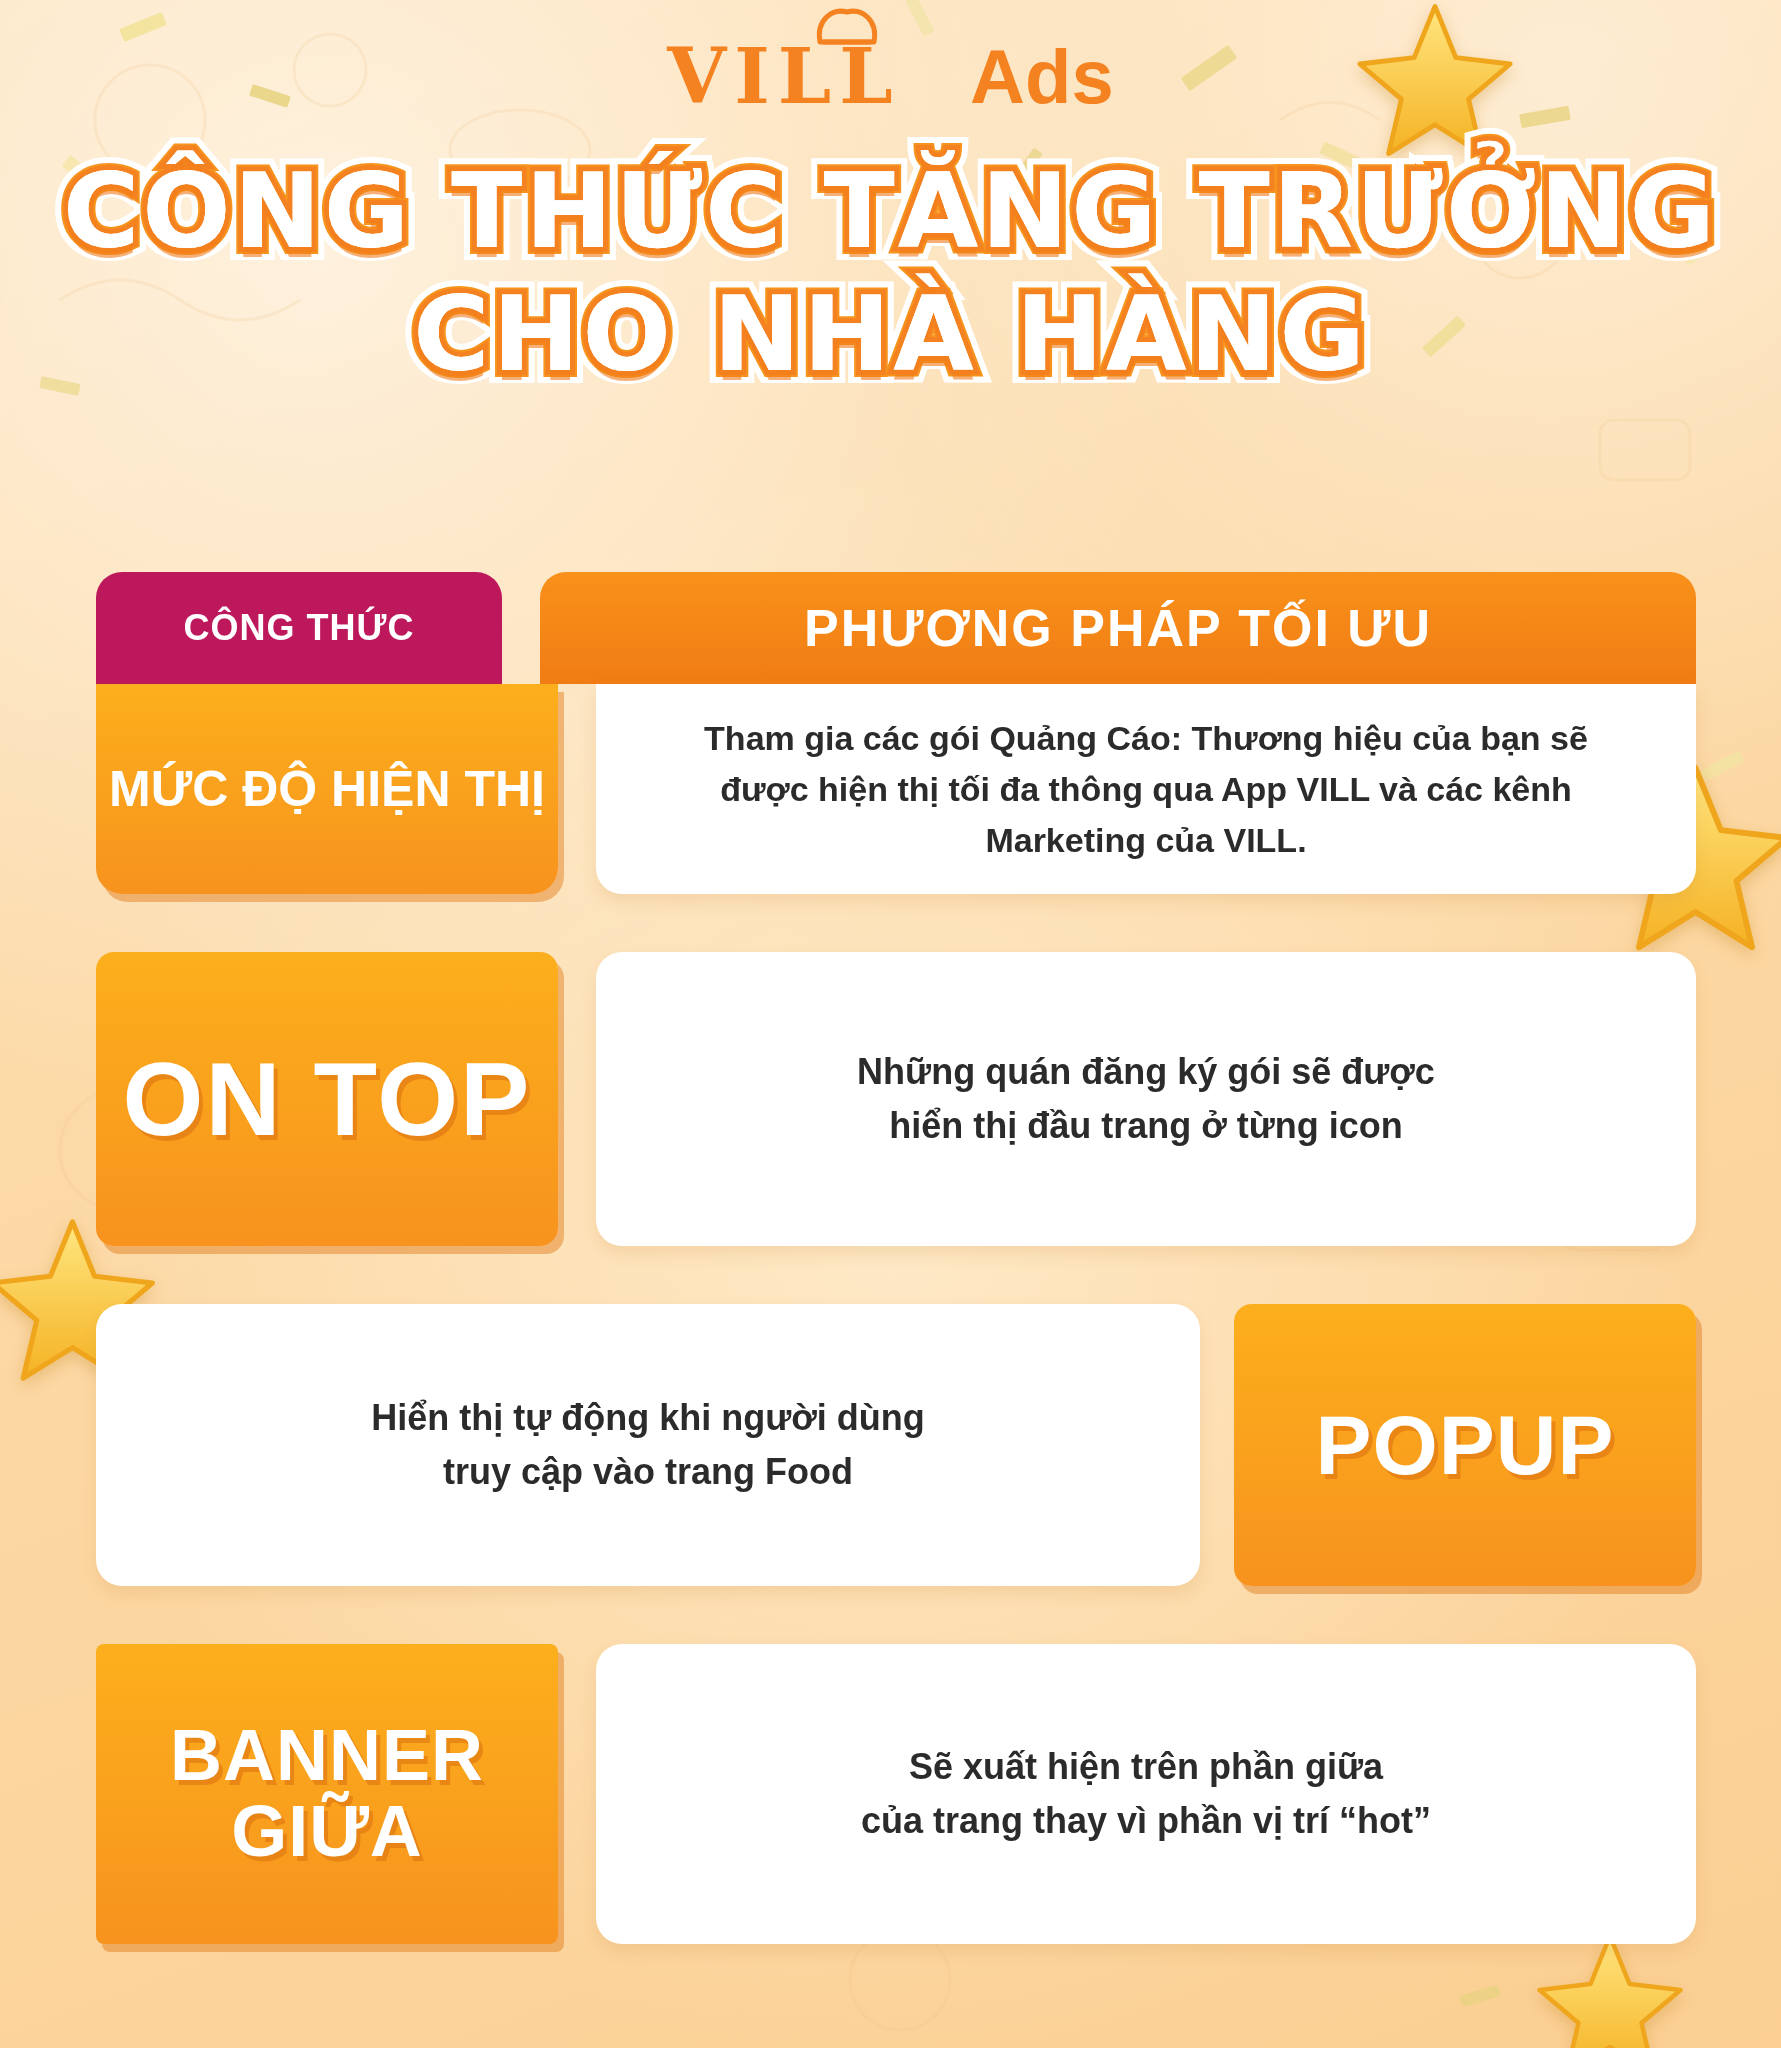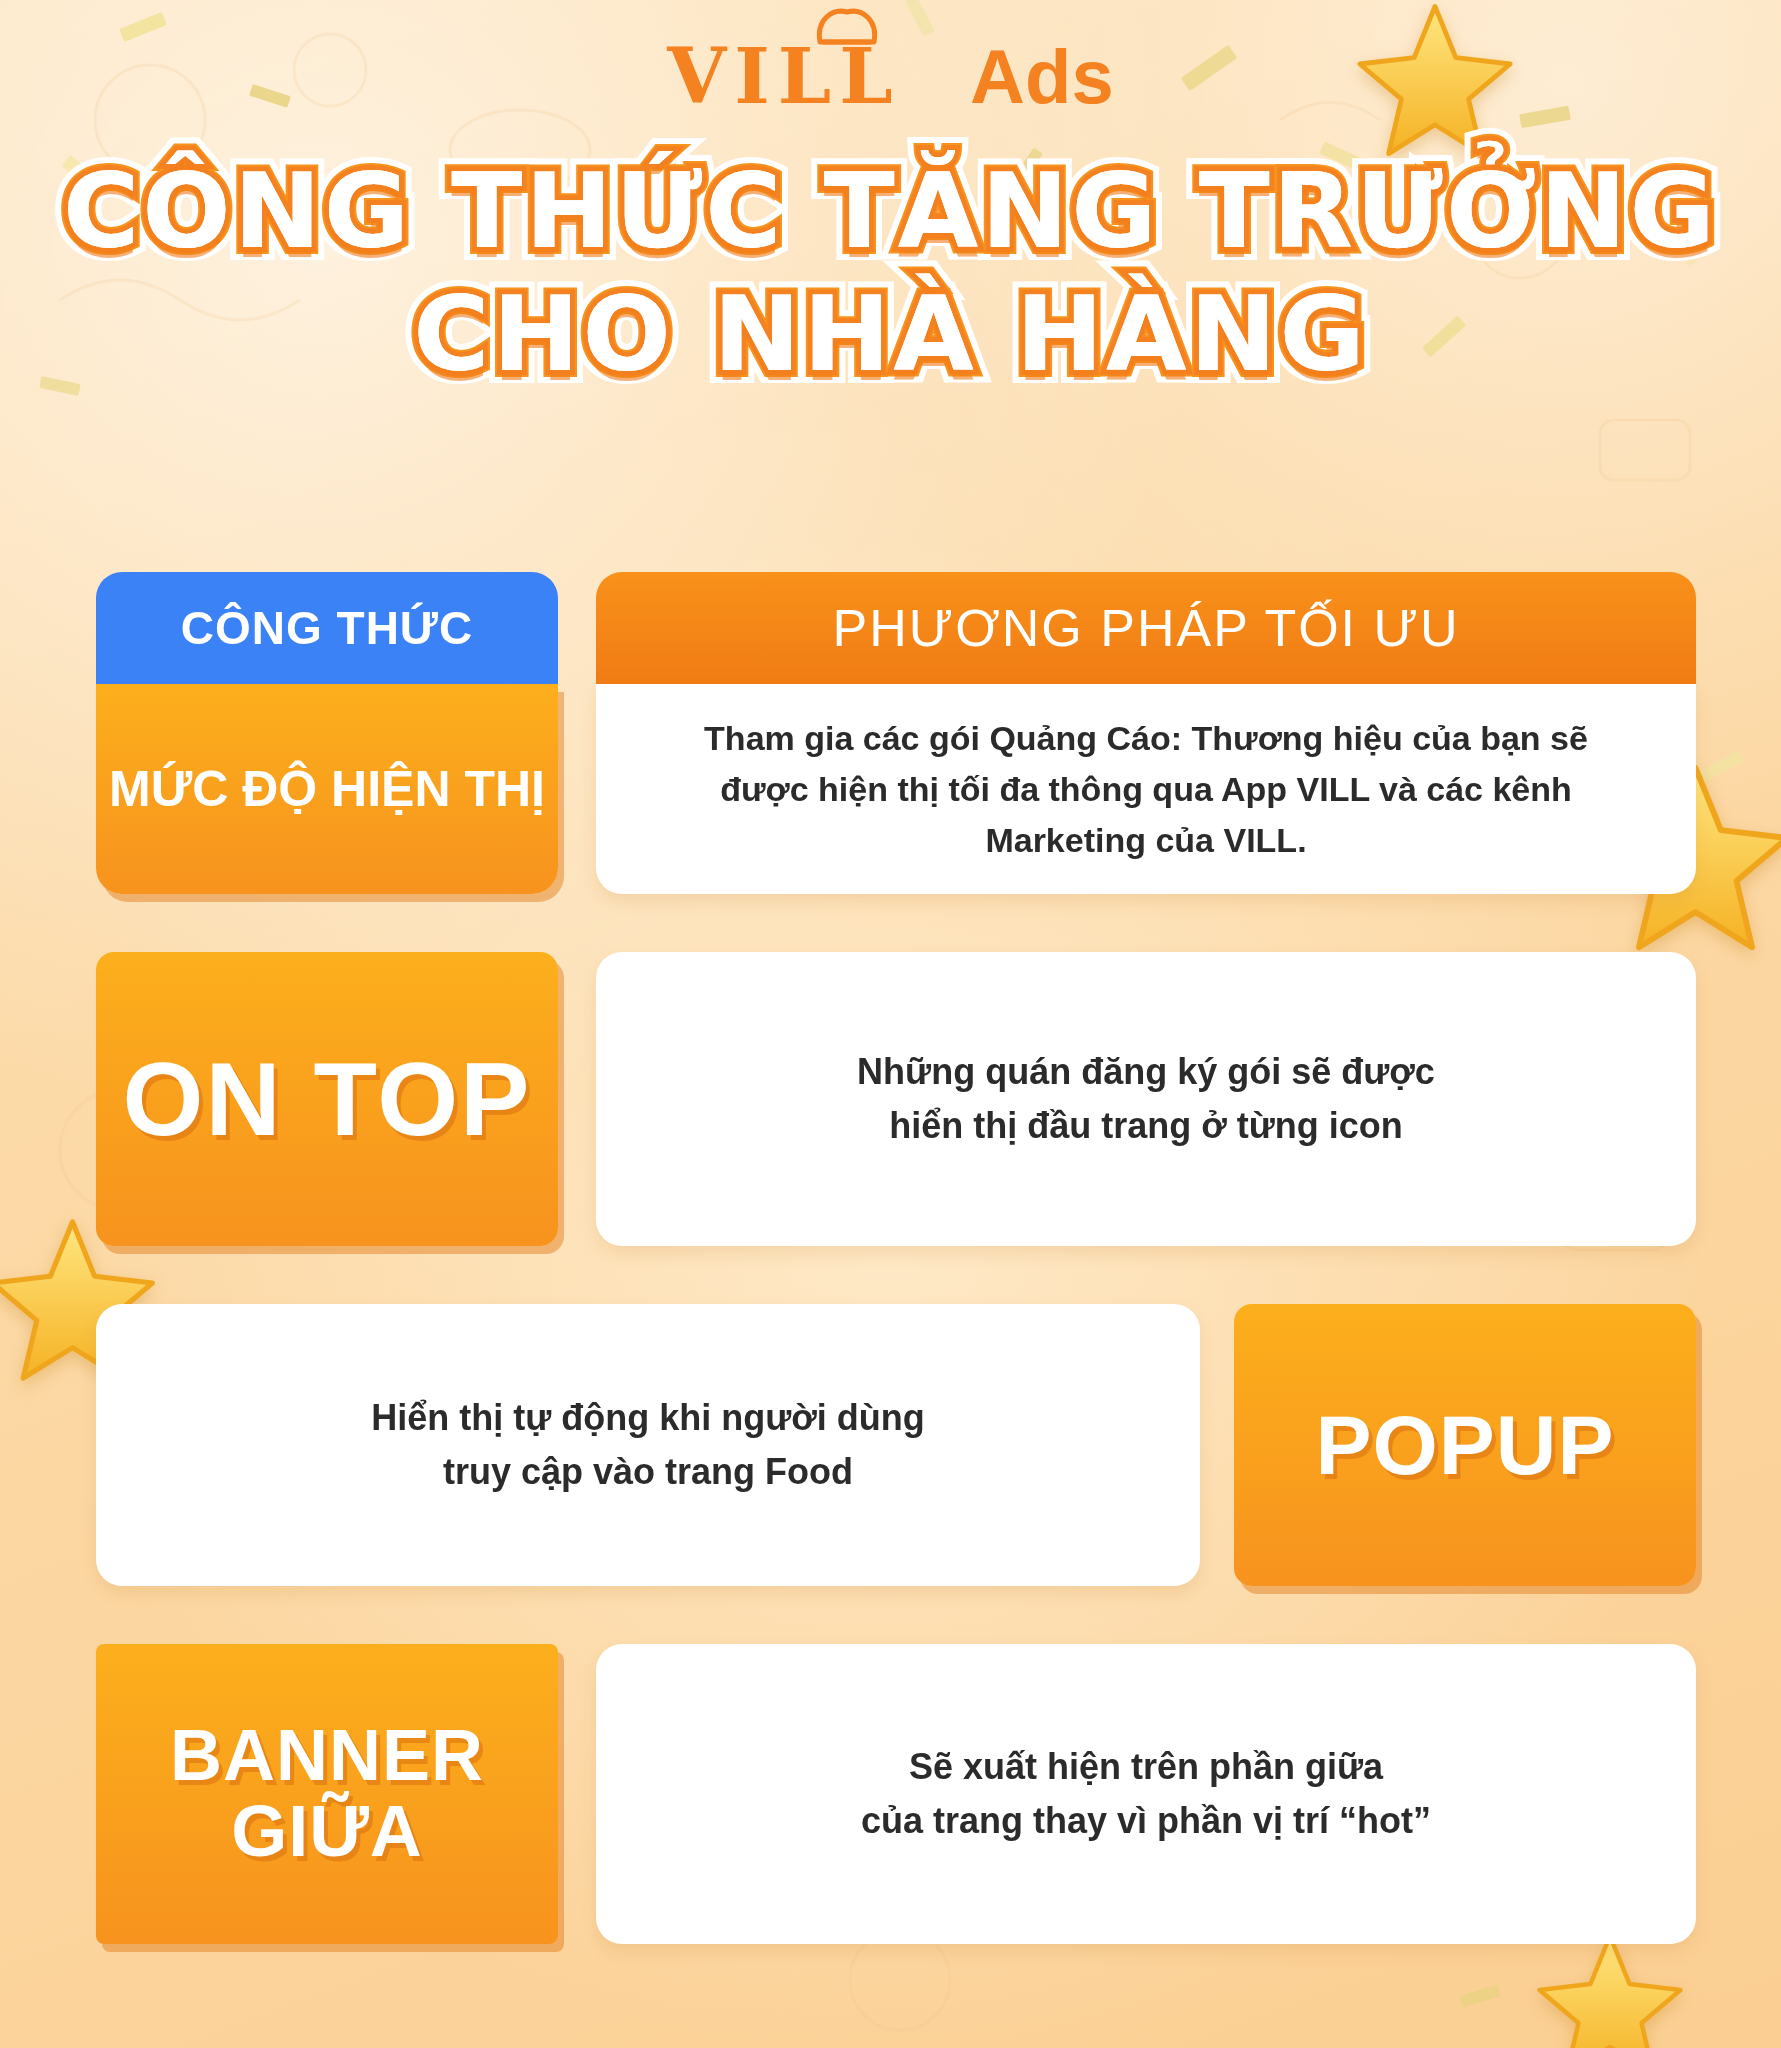--- a/index.html
+++ b/index.html
@@ -127,43 +127,43 @@
     top: 572px;
     left: 96px;
     width: 1600px;
   }
   .head-row {
     display: flex;
     gap: 38px;
     align-items: flex-end;
   }
   .head-left {
-    width: 462px;
+    width: 406px;
     height: 112px;
-    background: #3b82f6;
+    background: #be185d;
     border-radius: 26px 26px 0 0;
     display: flex;
     align-items: center;
     justify-content: center;
     color: #fff;
-    font-size: 46px;
+    font-size: 36px;
     font-weight: bold;
     letter-spacing: 1px;
   }
   .head-right {
     flex: 1;
     height: 112px;
     background: linear-gradient(180deg, #f9911a 0%, #f07c14 100%);
     border-radius: 26px 26px 0 0;
     display: flex;
     align-items: center;
     justify-content: center;
     color: #fff;
     font-size: 52px;
-    font-weight: normal;
+    font-weight: bold;
     letter-spacing: 2px;
   }
 
   .row {
     position: relative;
     display: flex;
     align-items: stretch;
     margin-top: 0;
   }
   .row + .row { margin-top: 58px; }

